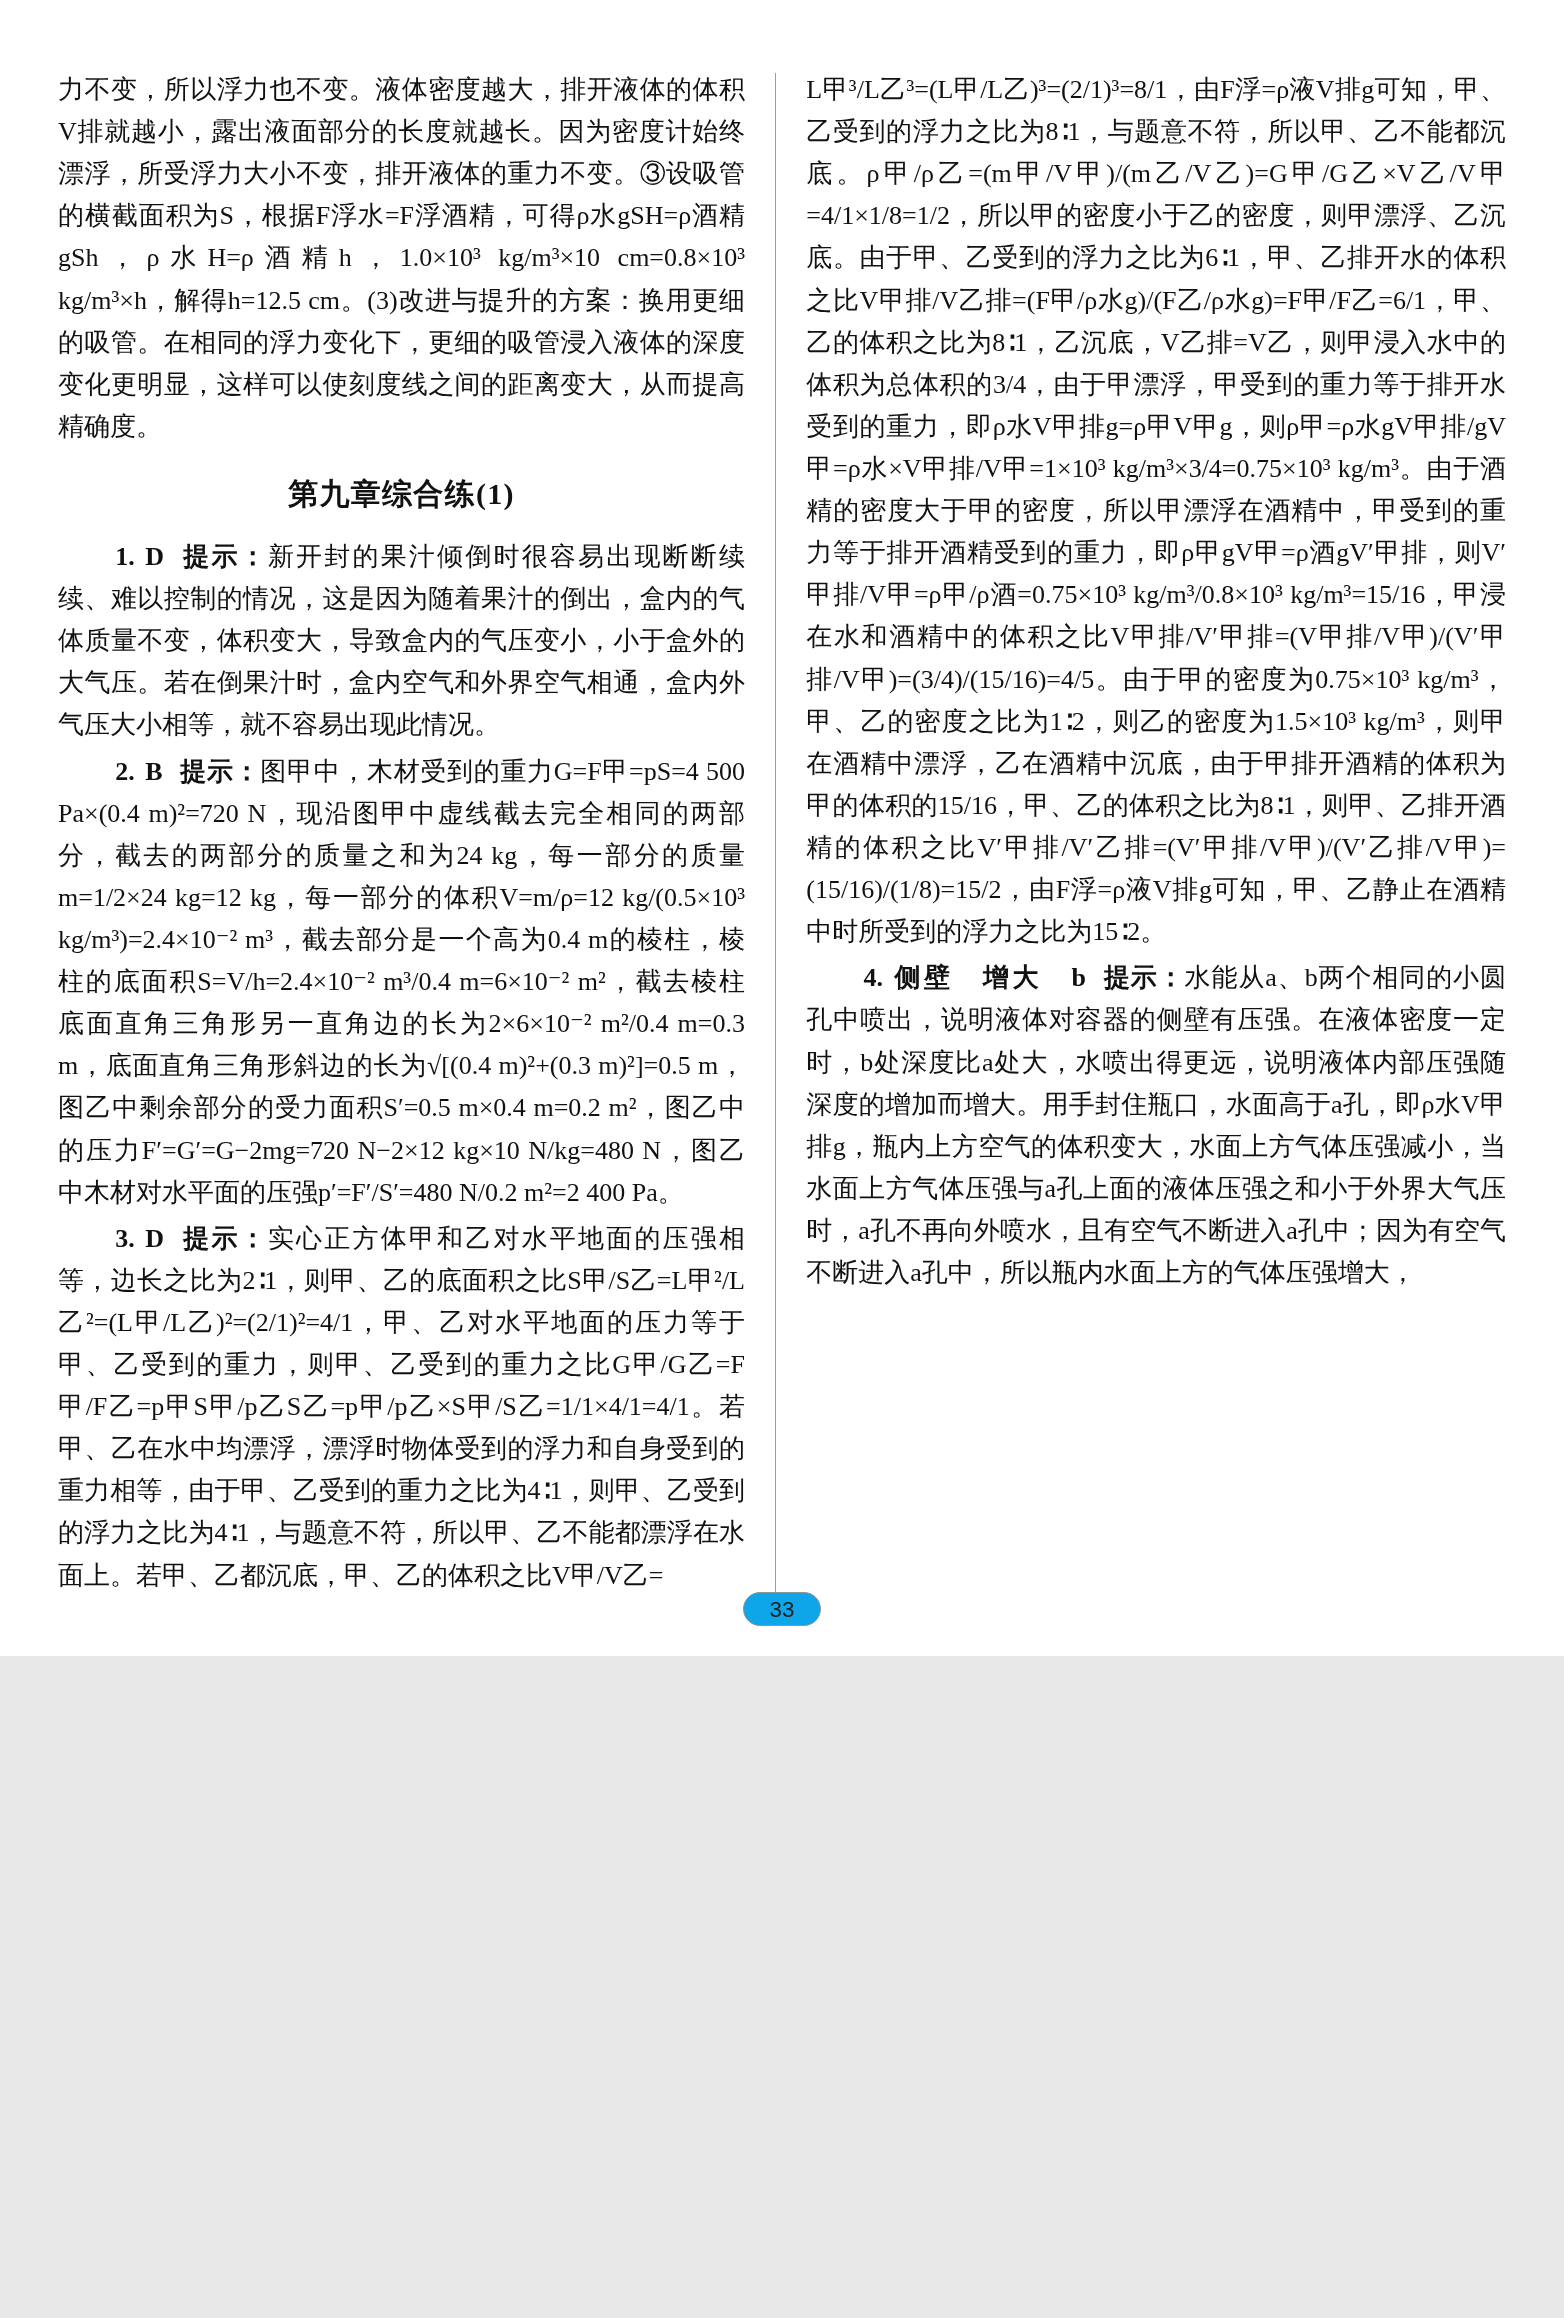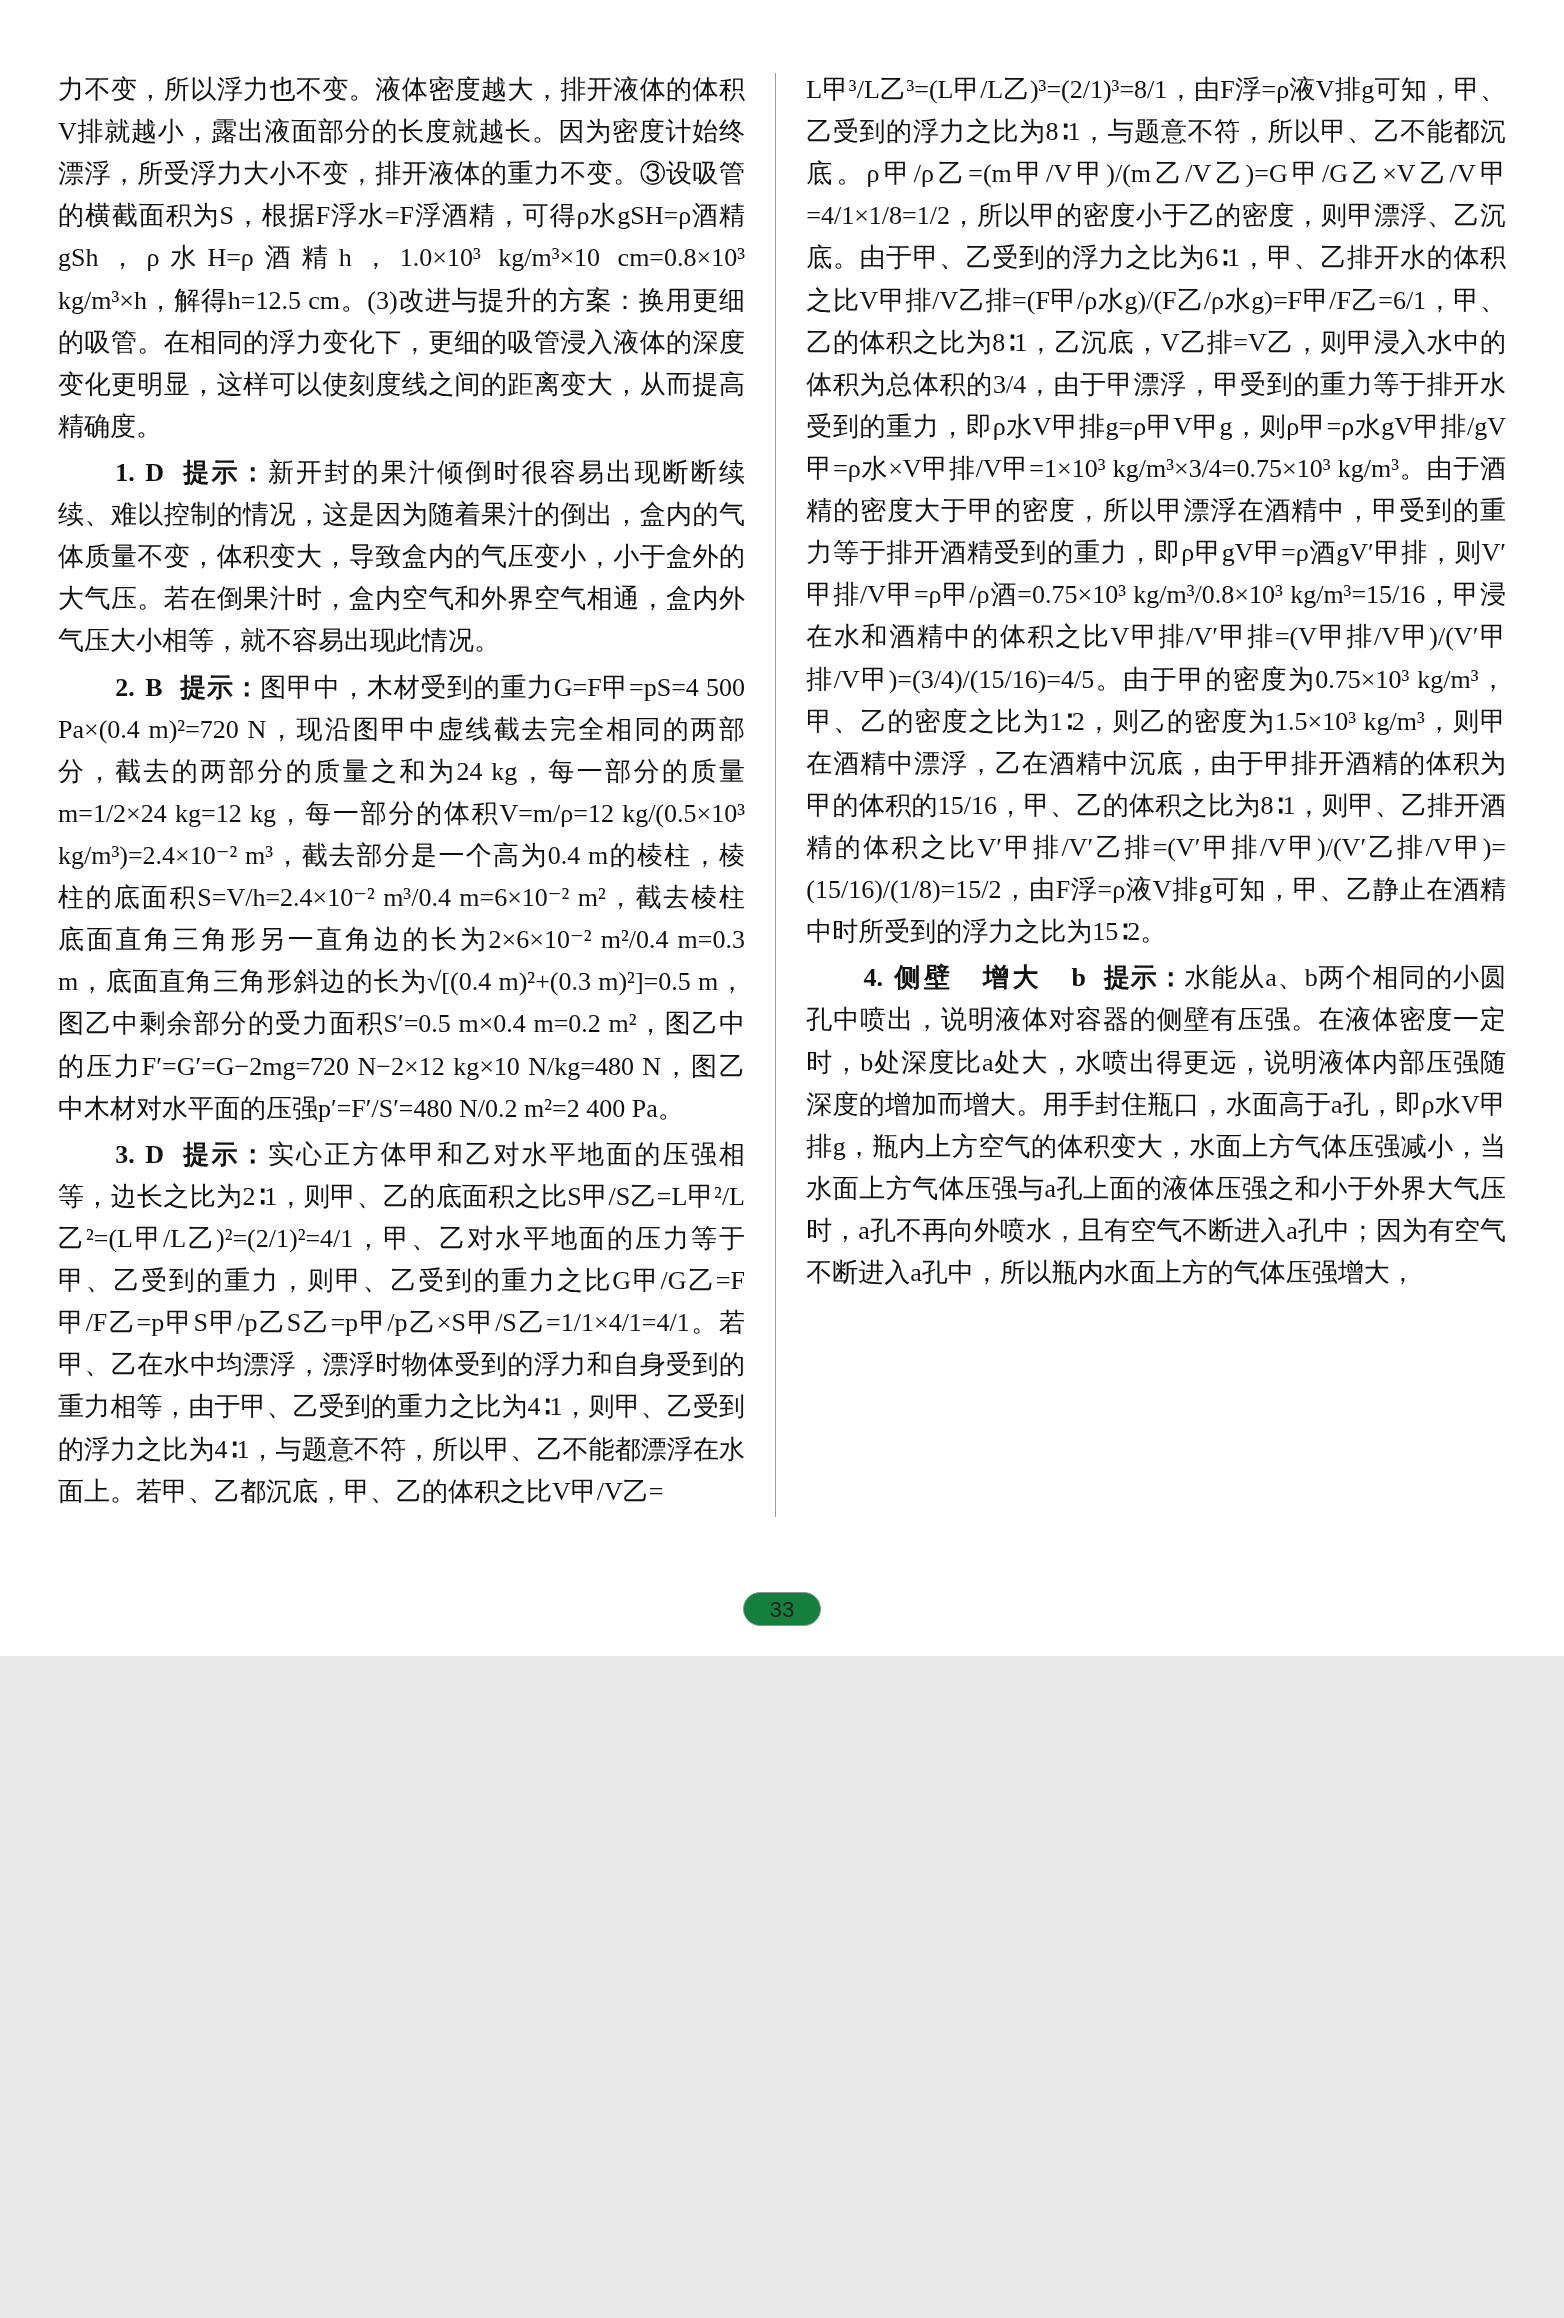--- a/index.html
+++ b/index.html
@@ -46,38 +46,39 @@
   .hint { font-weight: bold; }
   .page-num {
     position: absolute;
     left: 50%;
     bottom: 30px;
     transform: translateX(-50%);
     min-width: 78px;
     height: 34px;
     line-height: 34px;
     text-align: center;
-    background: #15803d;
+    background: #0ea5e9;
     border: 1.3px solid #8f9595;
     border-radius: 658px;
     font-size: 22.4px;
     font-family: "Liberation Sans", sans-serif;
     color: #222;
     box-sizing: border-box;
   }
 </style>
 </head>
 <body>
 
 <div class="sheet">
   <div class="columns">
 
     <div class="col left">
       <p class="para">力不变，所以浮力也不变。液体密度越大，排开液体的体积V排就越小，露出液面部分的长度就越长。因为密度计始终漂浮，所受浮力大小不变，排开液体的重力不变。③设吸管的横截面积为S，根据F浮水=F浮酒精，可得ρ水gSH=ρ酒精gSh，ρ水H=ρ酒精h，1.0×10³ kg/m³×10 cm=0.8×10³ kg/m³×h，解得h=12.5 cm。(3)改进与提升的方案：换用更细的吸管。在相同的浮力变化下，更细的吸管浸入液体的深度变化更明显，这样可以使刻度线之间的距离变大，从而提高精确度。</p>
 
+      <div class="section-heading">第九章综合练(1)</div>
 
       <p class="item"><span class="inum">1.</span><span class="ans">D</span><span class="hint">提示：</span><span>新开封的果汁倾倒时很容易出现断断续续、难以控制的情况，这是因为随着果汁的倒出，盒内的气体质量不变，体积变大，导致盒内的气压变小，小于盒外的大气压。若在倒果汁时，盒内空气和外界空气相通，盒内外气压大小相等，就不容易出现此情况。</span></p>
 
       <p class="item"><span class="inum">2.</span><span class="ans">B</span><span class="hint">提示：</span><span>图甲中，木材受到的重力G=F甲=pS=4 500 Pa×(0.4 m)²=720 N，现沿图甲中虚线截去完全相同的两部分，截去的两部分的质量之和为24 kg，每一部分的质量m=1/2×24 kg=12 kg，每一部分的体积V=m/ρ=12 kg/(0.5×10³ kg/m³)=2.4×10⁻² m³，截去部分是一个高为0.4 m的棱柱，棱柱的底面积S=V/h=2.4×10⁻² m³/0.4 m=6×10⁻² m²，截去棱柱底面直角三角形另一直角边的长为2×6×10⁻² m²/0.4 m=0.3 m，底面直角三角形斜边的长为√[(0.4 m)²+(0.3 m)²]=0.5 m，图乙中剩余部分的受力面积S′=0.5 m×0.4 m=0.2 m²，图乙中的压力F′=G′=G−2mg=720 N−2×12 kg×10 N/kg=480 N，图乙中木材对水平面的压强p′=F′/S′=480 N/0.2 m²=2 400 Pa。</span></p>
 
       <p class="item"><span class="inum">3.</span><span class="ans">D</span><span class="hint">提示：</span><span>实心正方体甲和乙对水平地面的压强相等，边长之比为2∶1，则甲、乙的底面积之比S甲/S乙=L甲²/L乙²=(L甲/L乙)²=(2/1)²=4/1，甲、乙对水平地面的压力等于甲、乙受到的重力，则甲、乙受到的重力之比G甲/G乙=F甲/F乙=p甲S甲/p乙S乙=p甲/p乙×S甲/S乙=1/1×4/1=4/1。若甲、乙在水中均漂浮，漂浮时物体受到的浮力和自身受到的重力相等，由于甲、乙受到的重力之比为4∶1，则甲、乙受到的浮力之比为4∶1，与题意不符，所以甲、乙不能都漂浮在水面上。若甲、乙都沉底，甲、乙的体积之比V甲/V乙=</span></p>
     </div>
 
     <div class="divider"></div>
 

